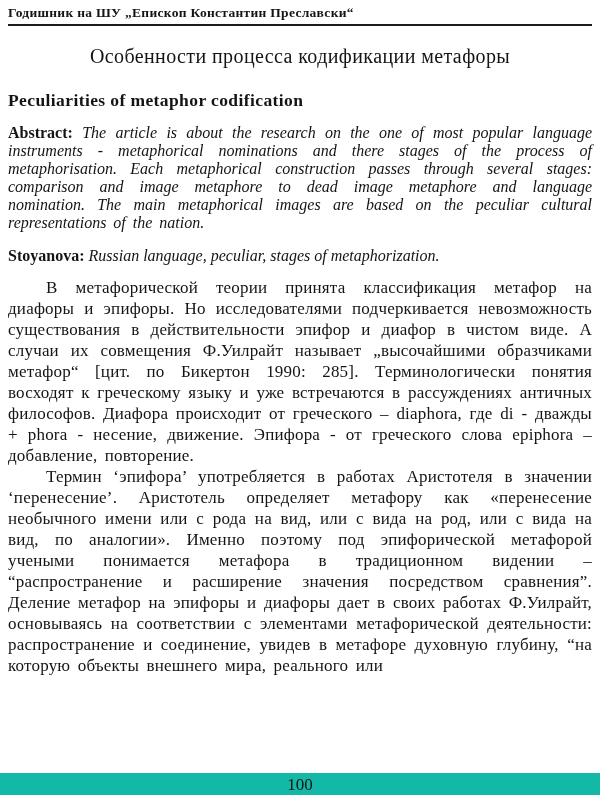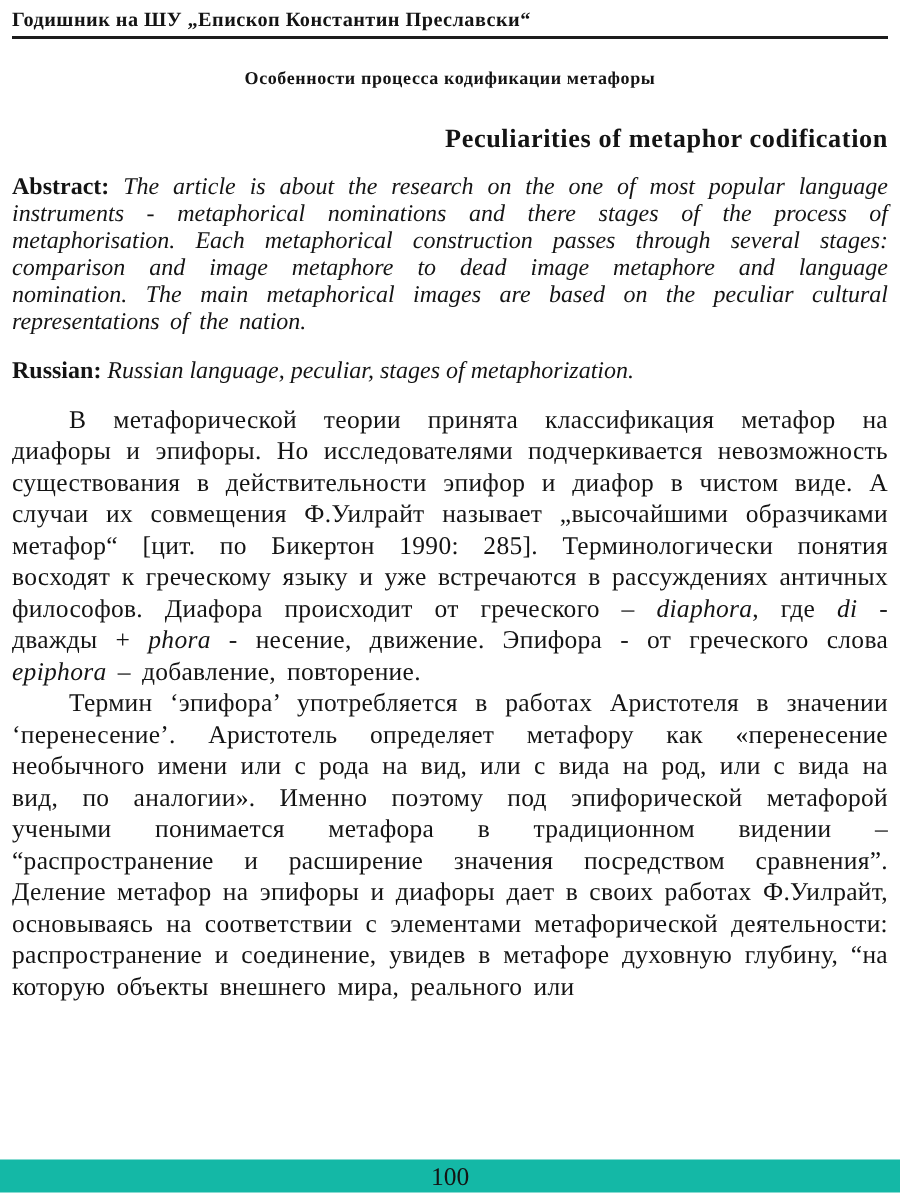--- a/index.html
+++ b/index.html
@@ -21,34 +21,34 @@
   .running-head {
     font-size: 13.5px;
     font-weight: bold;
     letter-spacing: 0.3px;
     padding: 2px 0 3px 0;
     border-bottom: 2px solid #1c1c1c;
   }
   .title-ru {
     margin-top: 19px;
     text-align: center;
-    font-size: 12px;
-    font-weight: bold;
+    font-size: 20px;
+    font-weight: normal;
     letter-spacing: 0.4px;
   }
   .author-ru, .author-en {
     margin-top: 20px;
     text-align: center;
     font-size: 16.5px;
     font-style: italic;
     letter-spacing: 0.5px;
   }
   .title-en {
     margin-top: 22px;
-    text-align: right;
+    text-align: left;
     font-size: 17.5px;
     font-weight: bold;
     letter-spacing: 0.4px;
   }
   .abstract {
     margin-top: 13px;
     font-size: 16px;
     line-height: 18px;
     text-align: justify;
     word-spacing: 3px;
@@ -72,21 +72,20 @@
   .bodytext p {
     margin: 0;
     font-size: 17px;
     line-height: 21px;
     text-align: justify;
     text-indent: 38px;
     word-spacing: 3px;
     letter-spacing: 0.2px;
   }
   .bodytext p .emph {
-    font-style: italic;
   }
   .page-number {
     position: absolute;
     left: 0;
     bottom: 5px;
     width: 100%;
     text-align: center;
     font-size: 17px;
     background: #14b8a6;
     padding-top: 2px;
@@ -104,21 +103,21 @@
 
   <h2 class="title-en" style="margin-bottom:0;">Peculiarities of metaphor codification</h2>
 
 
   <div class="abstract">
     <span class="label">Abstract:</span>
     <span class="itext">The article is about the research on the one of most popular language instruments - metaphorical nominations and there stages of the process of metaphorisation. Each metaphorical construction passes through several stages: comparison and image metaphore to dead image metaphore and language nomination. The main metaphorical images are based on the peculiar cultural representations of the nation.</span>
   </div>
 
   <div class="keywords">
-    <span class="label">Russian:</span>
+    <span class="label">Stoyanova:</span>
     <span class="itext">Russian language, peculiar, stages of metaphorization.</span>
   </div>
 
   <div class="bodytext">
     <p><span>В метафорической теории принята классификация метафор на диафоры и эпифоры. Но исследователями подчеркивается невозможность существования в действительности эпифор и диафор в чистом виде. А случаи их совмещения Ф.Уилрайт называет „высочайшими образчиками метафор“ [цит. по Бикертон 1990: 285]. Терминологически понятия восходят к греческому языку и уже встречаются в рассуждениях античных философов. Диафора происходит от греческого – </span><span class="emph">diaphora</span><span>, где </span><span class="emph">di</span><span> - дважды + </span><span class="emph">phora</span><span> - несение, движение. Эпифора - от греческого слова </span><span class="emph">epiphora</span><span> – добавление, повторение.</span></p>
     <p><span>Термин ‘эпифора’ употребляется в работах Аристотеля в значении ‘перенесение’. Аристотель определяет метафору как «перенесение необычного имени или с рода на вид, или с вида на род, или с вида на вид, по аналогии». Именно поэтому под эпифорической метафорой учеными понимается метафора в традиционном видении – “распространение и расширение значения посредством сравнения”. Деление метафор на эпифоры и диафоры дает в своих работах Ф.Уилрайт, основываясь на соответствии с элементами метафорической деятельности: распространение и соединение, увидев в метафоре духовную глубину, “на которую объекты внешнего мира, реального или</span></p>
   </div>
 
   <div class="page-number">100</div>
 

